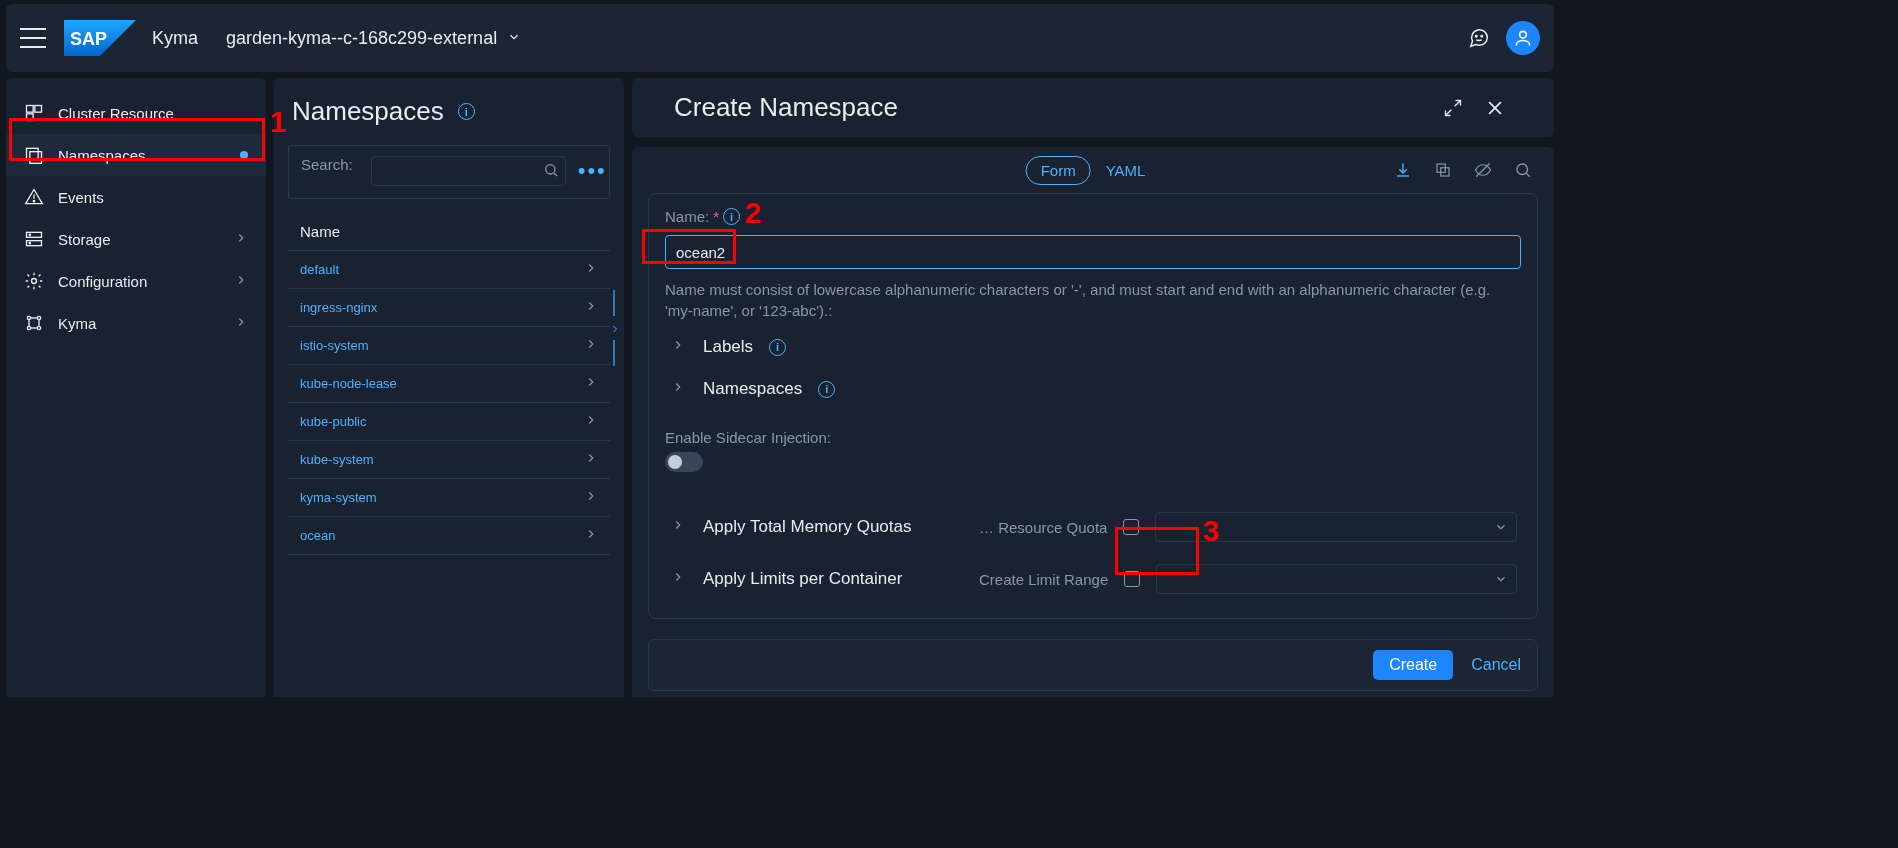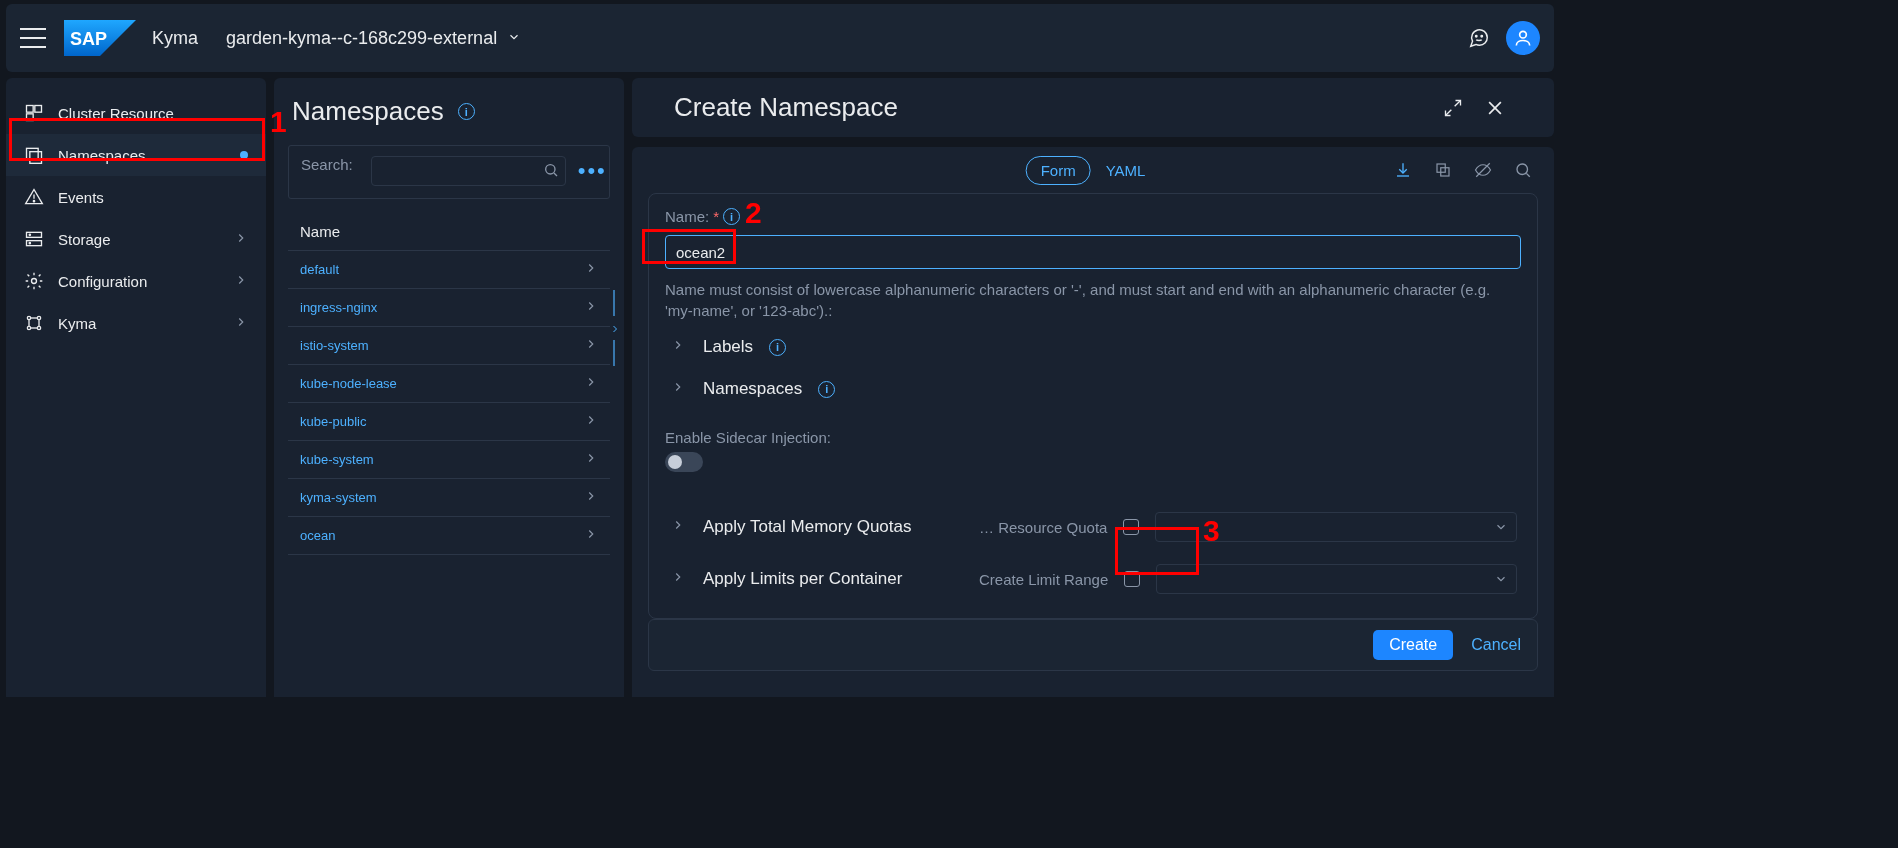--- a/index.html
+++ b/index.html
@@ -240,21 +240,21 @@
   }
   .apply-row .label{flex-basis:260px;}
   .apply-row .sub{ color:var(--text-muted); font-size:15px;}
   .chk{ width:16px; height:16px; border:1px solid var(--text-muted); border-radius:3px;}
   .select-box{
     flex:1; height:30px; border:1px solid var(--border-color); border-radius:4px;
     display:flex; align-items:center; justify-content:flex-end; padding:0 8px;
     color:var(--text-muted); cursor:pointer;
   }
   .footer-actions{
-    margin-top:0;
+    margin-top:20px;
     background: var(--bg-panel-alt);
     border:1px solid var(--border-color);
     border-radius:6px;
     padding:10px 16px;
     display:flex; justify-content:flex-end; align-items:center; gap:18px;
   }
   .btn-primary{
     background: var(--accent-blue-bright);
     color:#fff; border:none; border-radius:5px;
     padding:6px 16px; font-size:16px; cursor:pointer;

